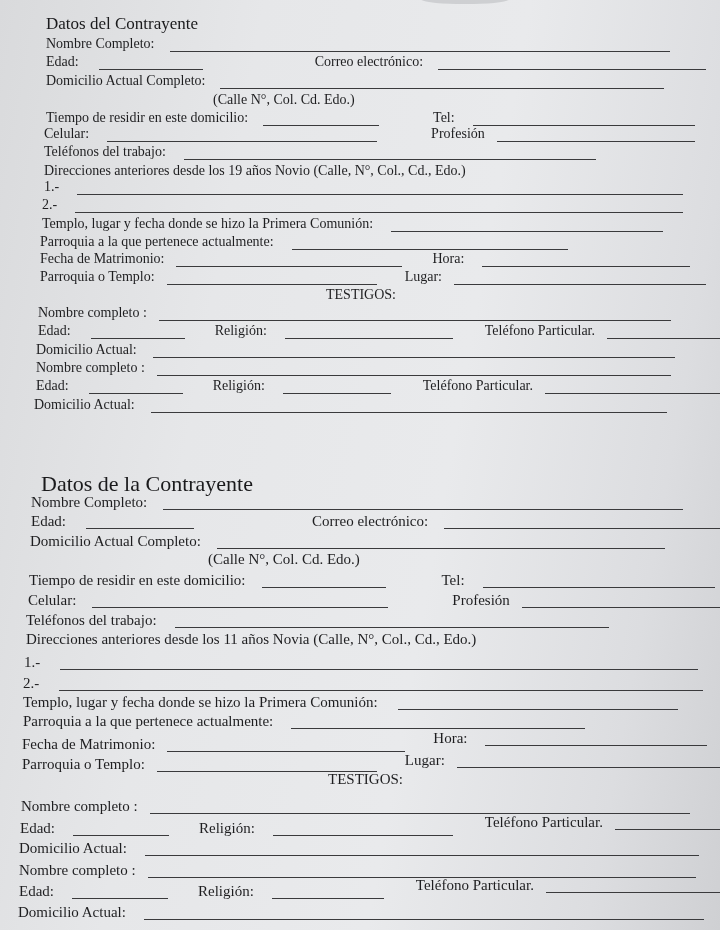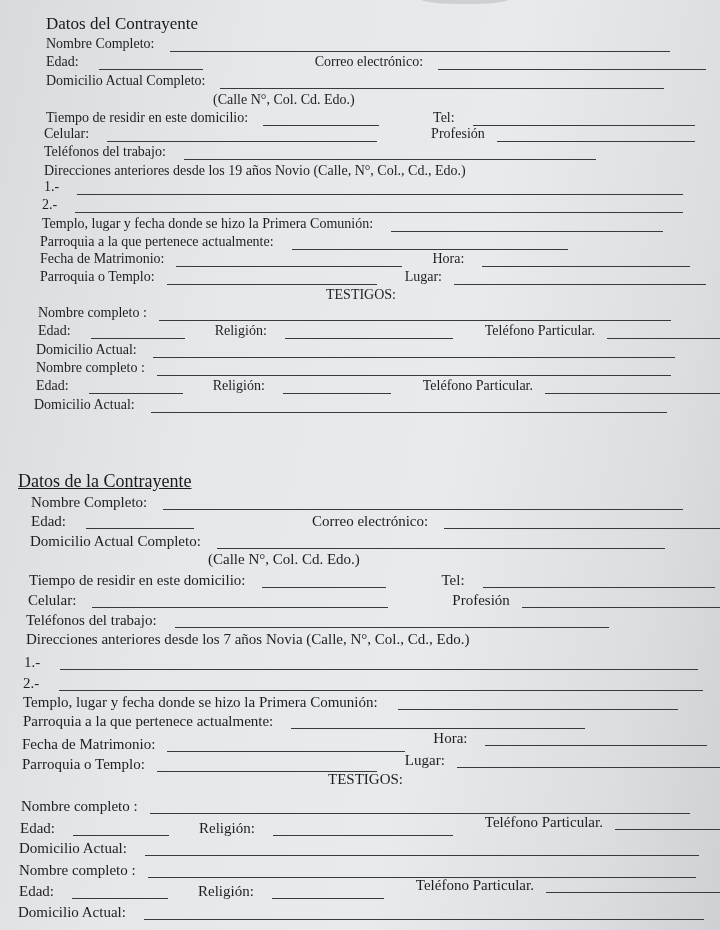--- a/index.html
+++ b/index.html
@@ -132,21 +132,21 @@
       <span class="lbl">Teléfono Particular.</span>
       <span class="ln" style="width:198px;margin-left:0;"></span>
     </div>
     <div class="row" style="left:34px;top:397px;">
       <span class="lbl">Domicilio Actual:</span>
       <span class="ln" style="width:516px;margin-left:4px;"></span>
     </div>
   </div>
 
   <div>
-    <div class="title" style="left:18px;top:471px;font-size:18px;text-decoration:underline;">Datos de la Contrayente</div>
+    <div class="title" style="left:41px;top:471px;font-size:22px;">Datos de la Contrayente</div>
 
     <div class="row big" style="left:31px;top:494px;">
       <span class="lbl">Nombre Completo:</span>
       <span class="ln" style="width:520px;margin-left:4px;"></span>
     </div>
     <div class="row big" style="left:31px;top:513px;">
       <span class="lbl">Edad:</span>
       <span class="ln" style="width:108px;margin-left:8px;"></span>
       <span class="gap" style="width:94px;"></span>
       <span class="lbl">Correo electrónico:</span>
@@ -170,21 +170,21 @@
       <span class="ln" style="width:296px;margin-left:4px;"></span>
       <span class="gap" style="width:40px;"></span>
       <span class="lbl">Profesión</span>
       <span class="ln" style="width:206px;margin-left:0;"></span>
     </div>
     <div class="row big" style="left:26px;top:612px;">
       <span class="lbl">Teléfonos del trabajo:</span>
       <span class="ln" style="width:434px;margin-left:6px;"></span>
     </div>
     <div class="row big" style="left:26px;top:631px;">
-      <span class="lbl">Direcciones anteriores desde los 7 años Novia  (Calle, N°, Col., Cd., Edo.)</span>
+      <span class="lbl">Direcciones anteriores desde los 11 años Novia  (Calle, N°, Col., Cd., Edo.)</span>
     </div>
     <div class="row big" style="left:24px;top:654px;">
       <span class="lbl">1.-</span>
       <span class="ln" style="width:638px;margin-left:8px;"></span>
     </div>
     <div class="row big" style="left:23px;top:675px;">
       <span class="lbl">2.-</span>
       <span class="ln" style="width:644px;margin-left:8px;"></span>
     </div>
     <div class="row big" style="left:23px;top:694px;">

